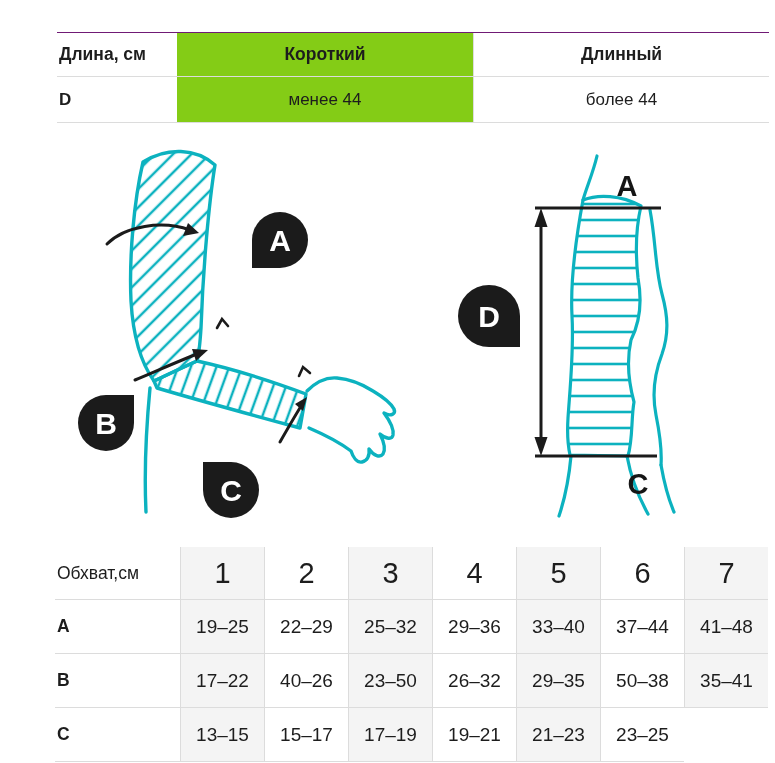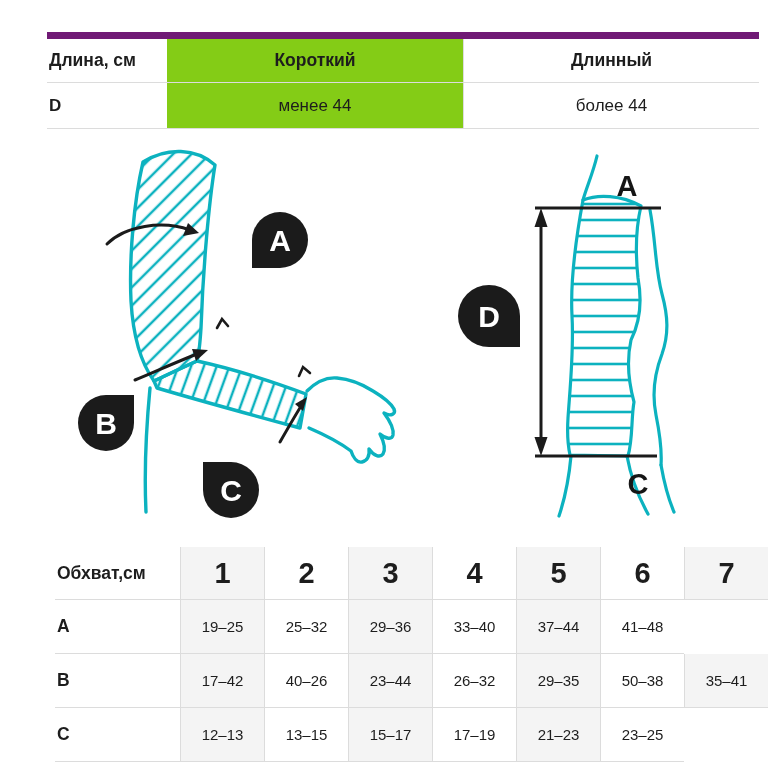--- a/index.html
+++ b/index.html
@@ -1,45 +1,45 @@
 <!DOCTYPE html>
 <html><head>
 <meta charset="utf-8">
 <style>
   *{margin:0;padding:0;box-sizing:border-box}
   html,body{width:775px;height:763px;background:#ffffff;
     font-family:"Liberation Sans","DejaVu Sans",sans-serif;color:#1d1d1d;overflow:hidden}
   .stage{position:absolute;top:0;left:0;width:775px;height:763px;background:#fff}
 
   
-  .len-table{position:absolute;top:32px;left:47px;width:712px;border-top:7px solid #701a75}
+  .len-table{position:absolute;top:32px;left:57px;width:712px;border-top:1px solid #701a75}
   .t-row{display:grid;grid-template-columns:120px 296px 296px}
   .t-row>div{display:flex;align-items:center;border-bottom:1px solid #dcdcdc}
   .t-row.hdr>div{height:44px;font-weight:700;font-size:17.5px}
   .t-row.dat>div{height:46px;font-size:17px}
   .c-label{justify-content:flex-start;padding-left:2px;font-weight:700}
   .c-mid{justify-content:center;background:#84cc16}
   .c-right{justify-content:center;border-left:1px solid #dcdcdc}
 
   
   .fig-left{position:absolute;left:50px;top:140px;width:390px;height:400px}
   .fig-right{position:absolute;left:455px;top:148px;width:290px;height:375px}
   .badge-text{font-weight:700;font-size:30px;fill:#ffffff;text-anchor:middle;dominant-baseline:central}
   .fig-letter{font-weight:700;font-size:29px;fill:#151515;text-anchor:middle}
 
   
   .girth-table{position:absolute;top:547px;left:55px;width:713px}
   .g-row{display:grid;grid-template-columns:125px repeat(7,84px)}
   .g-row>div{display:flex;align-items:center;justify-content:center;
-    height:54px;border-bottom:1px solid #dcdcdc;font-size:15px}
+    height:54px;border-bottom:1px solid #dcdcdc;font-size:19px}
   .g-row>div:first-child{justify-content:flex-start;padding-left:2px;
     font-weight:700;font-size:17.5px;background:#fff}
   .g-row>div:nth-child(n+2){border-left:1px solid #dcdcdc}
   .g-row>div:nth-child(even){background:#f4f4f4}
-  .g-row.hdr>div{height:53px;font-weight:700;font-size:29px}
+  .g-row.hdr>div{height:53px;font-weight:400;font-size:29px}
   .g-row.hdr>div:first-child{font-size:17.5px}
 </style>
 </head>
 <body>
 
 <div class="stage">
 
   <div class="len-table">
     <div class="t-row hdr">
       <div class="c-label">Длина, см</div>
@@ -140,42 +140,43 @@
       <div>3</div>
       <div>4</div>
       <div>5</div>
       <div>6</div>
       <div>7</div>
     </div>
 
     <div class="g-row">
       <div>A</div>
       <div>19–25</div>
+      <div>22–29</div>
       <div>25–32</div>
       <div>29–36</div>
       <div>33–40</div>
       <div>37–44</div>
       <div>41–48</div>
     </div>
 
     <div class="g-row">
       <div>B</div>
-      <div>17–42</div>
+      <div>17–22</div>
       <div>40–26</div>
-      <div>23–44</div>
+      <div>23–50</div>
       <div>26–32</div>
       <div>29–35</div>
       <div>50–38</div>
       <div>35–41</div>
     </div>
 
     <div class="g-row">
       <div>C</div>
-      <div>12–13</div>
       <div>13–15</div>
       <div>15–17</div>
       <div>17–19</div>
+      <div>19–21</div>
       <div>21–23</div>
       <div>23–25</div>
     </div>
   </div>
 
 </div>
 
 </body></html>

